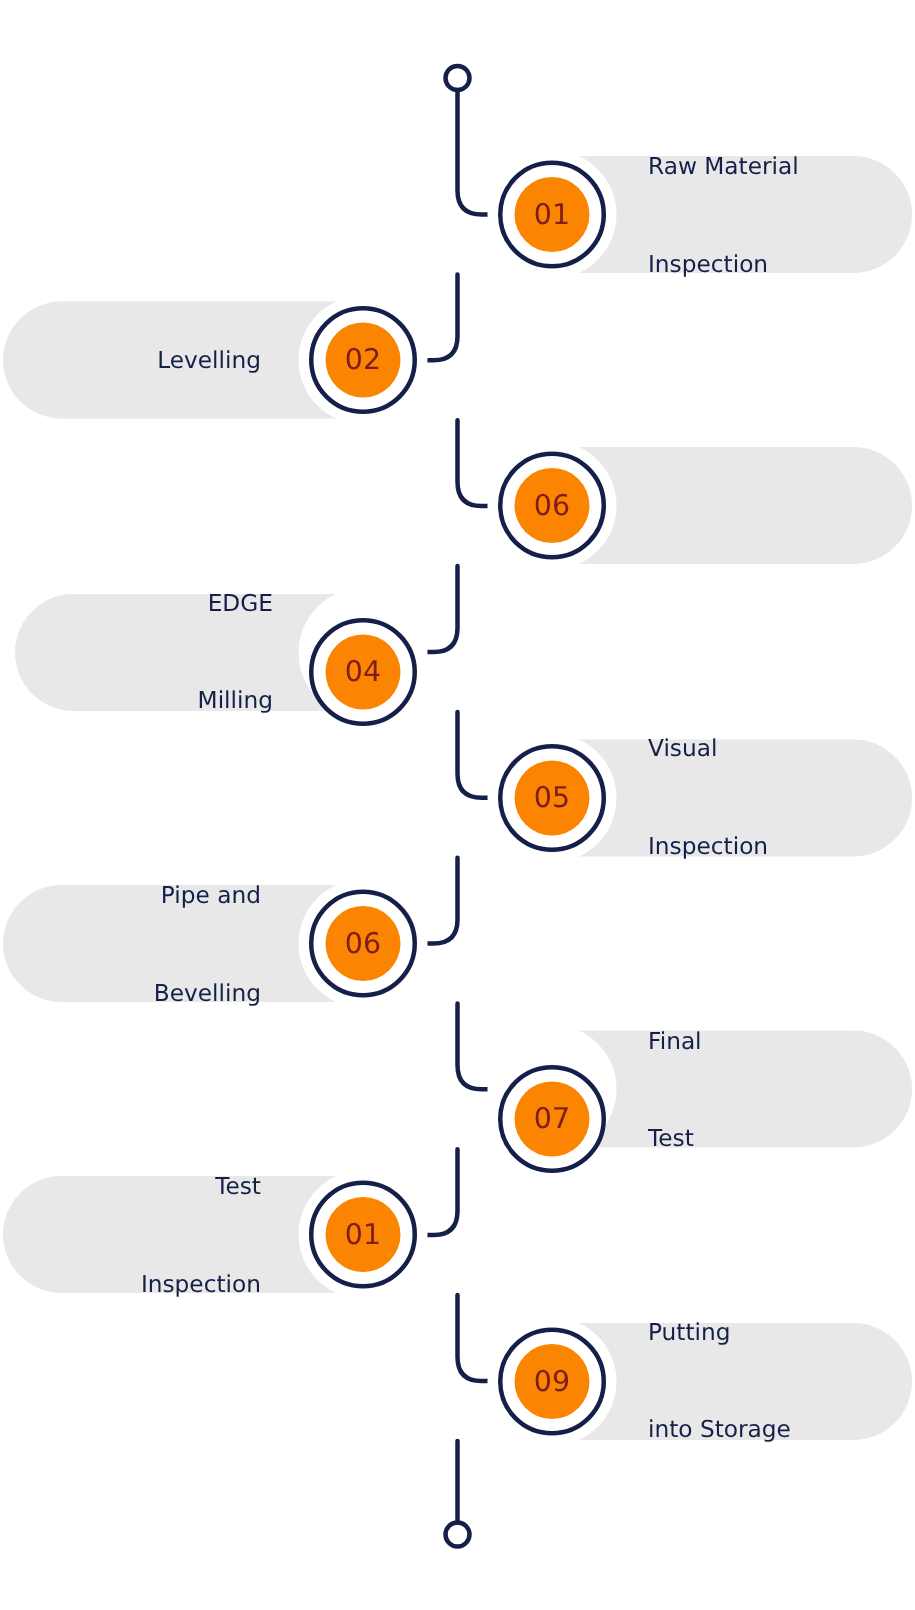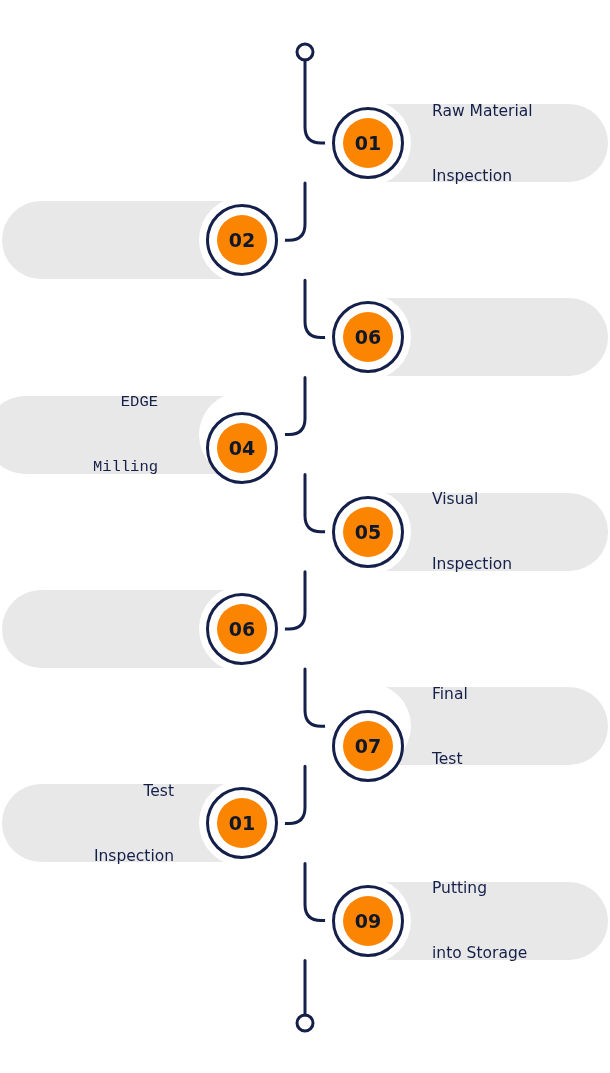--- a/index.html
+++ b/index.html
@@ -4,21 +4,21 @@
 <style>
   html,body{margin:0;padding:0;background:#ffffff;}
   body{width:610px;height:1073px;position:relative;overflow:hidden;font-family:"DejaVu Sans",sans-serif;}
   #spine{position:absolute;left:0;top:0;width:610px;height:1073px;}
   .step{position:absolute;height:78px;}
   .pill{position:absolute;top:0;height:78px;background:#e8e8e8;}
   .step.right .pill{left:0;width:240px;border-radius:0 39px 39px 0;}
   .step.left .pill{right:0;width:240px;border-radius:39px 0 0 39px;}
   .halo{position:absolute;top:-4px;width:86px;height:86px;border-radius:50%;background:#ffffff;}
   .ring{position:absolute;top:3px;width:66px;height:66px;border-radius:50%;border:3px solid #15204a;background:#ffffff;}
-  .dot{position:absolute;left:8px;top:8px;width:50px;height:50px;border-radius:50%;background:#fb8500;color:#0f172a;font-size:19px;font-weight:bold;display:flex;align-items:center;justify-content:center;}
+  .dot{position:absolute;left:8px;top:8px;width:50px;height:50px;border-radius:50%;background:#fb8500;color:#7f1d1d;font-size:19px;font-weight:normal;display:flex;align-items:center;justify-content:center;}
   .label{position:absolute;top:0;height:78px;display:flex;flex-direction:column;justify-content:center;color:#15204a;font-size:15.5px;line-height:22px;gap:43px;}
   .step.right .label{text-align:left;}
   .step.left .label{text-align:right;}
 </style>
 </head>
 <body>
 
 <svg id="spine" xmlns="http://www.w3.org/2000/svg">
     <circle cx="305" cy="52" r="8" stroke="#15204a" stroke-width="3" fill="none" stroke-linecap="round"></circle>
     <path d="M305,60 L305,127 Q305,143 321,143 L332,143" stroke="#15204a" stroke-width="3" fill="none" stroke-linecap="round"></path>
@@ -40,33 +40,36 @@
         <span>Raw Material</span>
         <span>Inspection</span>
       </div>
     </div>
     <div class="halo" style="left: 325px; top: 100px; position: absolute;"></div>
     <div class="ring" style="left: 332px; top: 107px;">
       <div class="dot">01</div>
     </div>
     <div class="step left" style="top: 201.2px; left: 28px; width: 214px;">
       <div class="pill"></div>
+      <div class="label" style="right: 68px;">
+        <span>Levelling</span>
+      </div>
     </div>
     <div class="halo" style="left: 199px; top: 197.2px; position: absolute;"></div>
     <div class="ring" style="left: 206px; top: 204.2px;">
       <div class="dot">02</div>
     </div>
     <div class="step right" style="top: 298.4px; left: 368px; width: 212px;">
       <div class="pill"></div>
     </div>
     <div class="halo" style="left: 325px; top: 294.4px; position: absolute;"></div>
     <div class="ring" style="left: 332px; top: 301.4px;">
       <div class="dot">06</div>
     </div>
-    <div class="step left" style="top: 395.6px; left: 12px; width: 214px; font-family: Liberation Mono, monospace;">
+    <div class="step left" style="top: 395.6px; left: 36px; width: 214px;">
       <div class="pill"></div>
       <div class="label" style="right: 68px;">
         <span>EDGE</span>
         <span>Milling</span>
       </div>
     </div>
     <div class="halo" style="left: 199px; top: 391.6px; position: absolute;"></div>
     <div class="ring" style="left: 206px; top: 412px;">
       <div class="dot">04</div>
     </div>
@@ -76,20 +79,24 @@
         <span>Visual</span>
         <span>Inspection</span>
       </div>
     </div>
     <div class="halo" style="left: 325px; top: 488.8px; position: absolute;"></div>
     <div class="ring" style="left: 332px; top: 495.8px;">
       <div class="dot">05</div>
     </div>
     <div class="step left" style="top: 590px; left: 28px; width: 214px;">
       <div class="pill"></div>
+      <div class="label" style="right: 68px;">
+        <span>Pipe and</span>
+        <span>Bevelling</span>
+      </div>
     </div>
     <div class="halo" style="left: 199px; top: 586px; position: absolute;"></div>
     <div class="ring" style="left: 206px; top: 593px;">
       <div class="dot">06</div>
     </div>
     <div class="step right" style="top: 687.2px; left: 368px; width: 212px;">
       <div class="pill"></div>
       <div class="label" style="left: 64px;">
         <span>Final</span>
         <span>Test</span>

